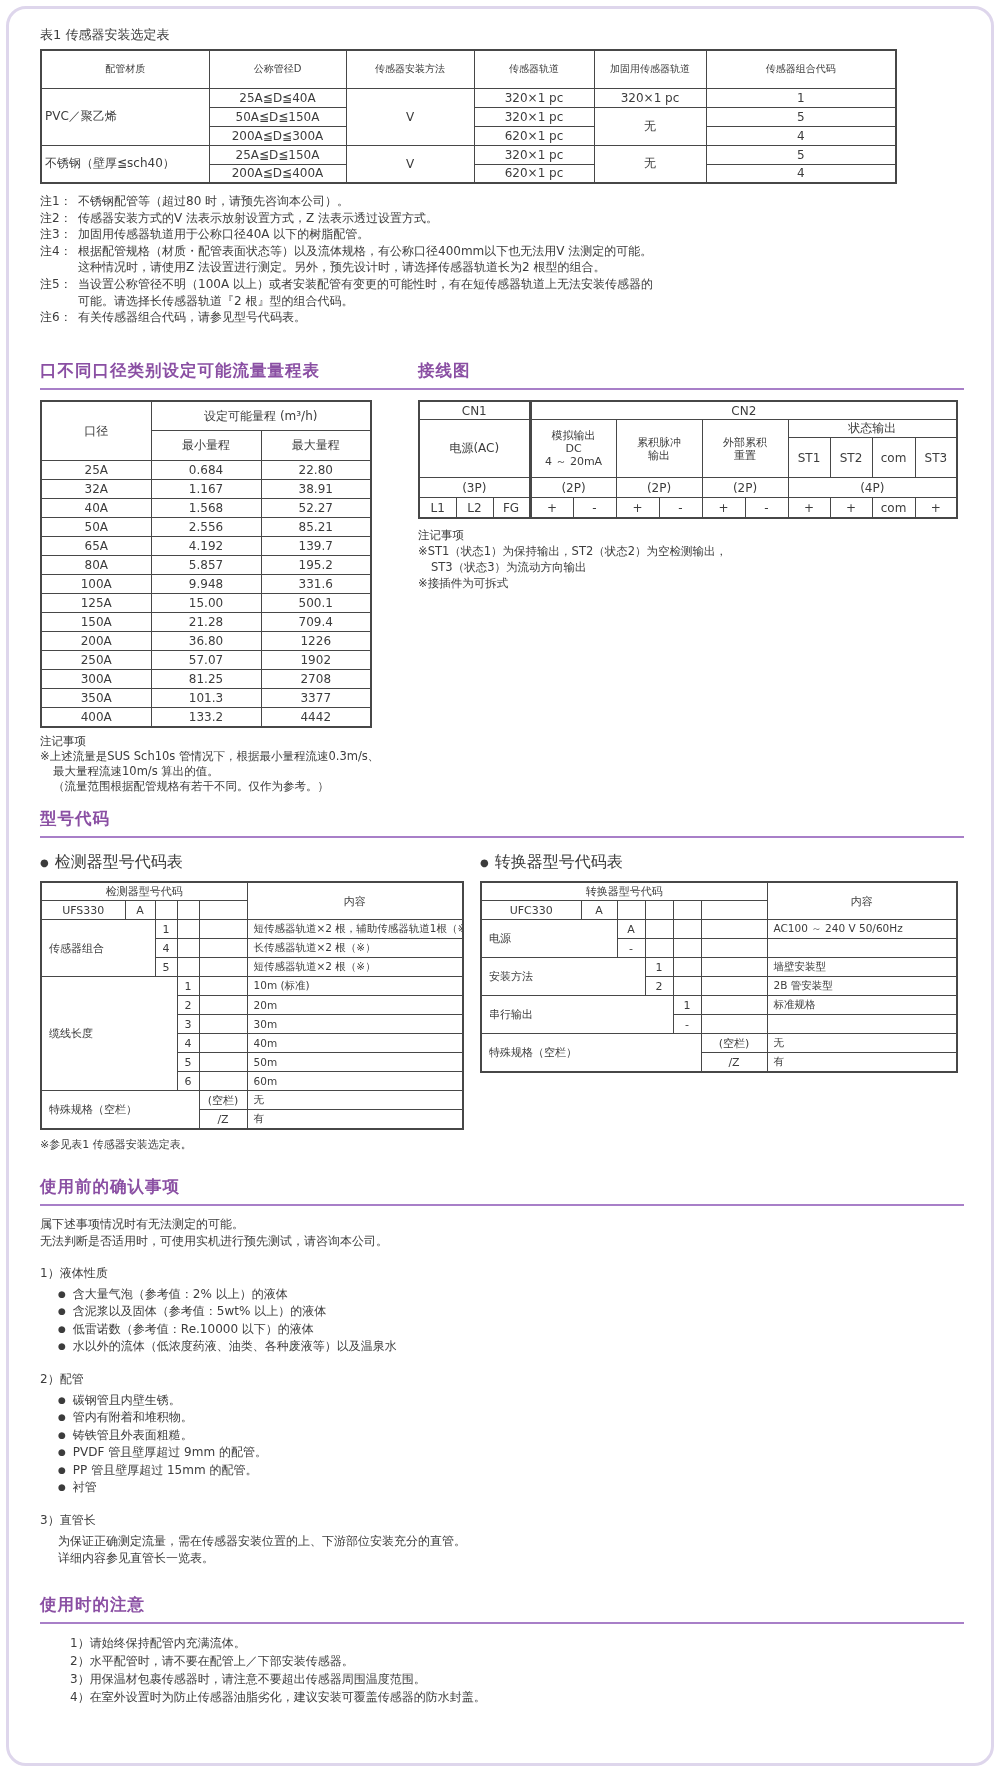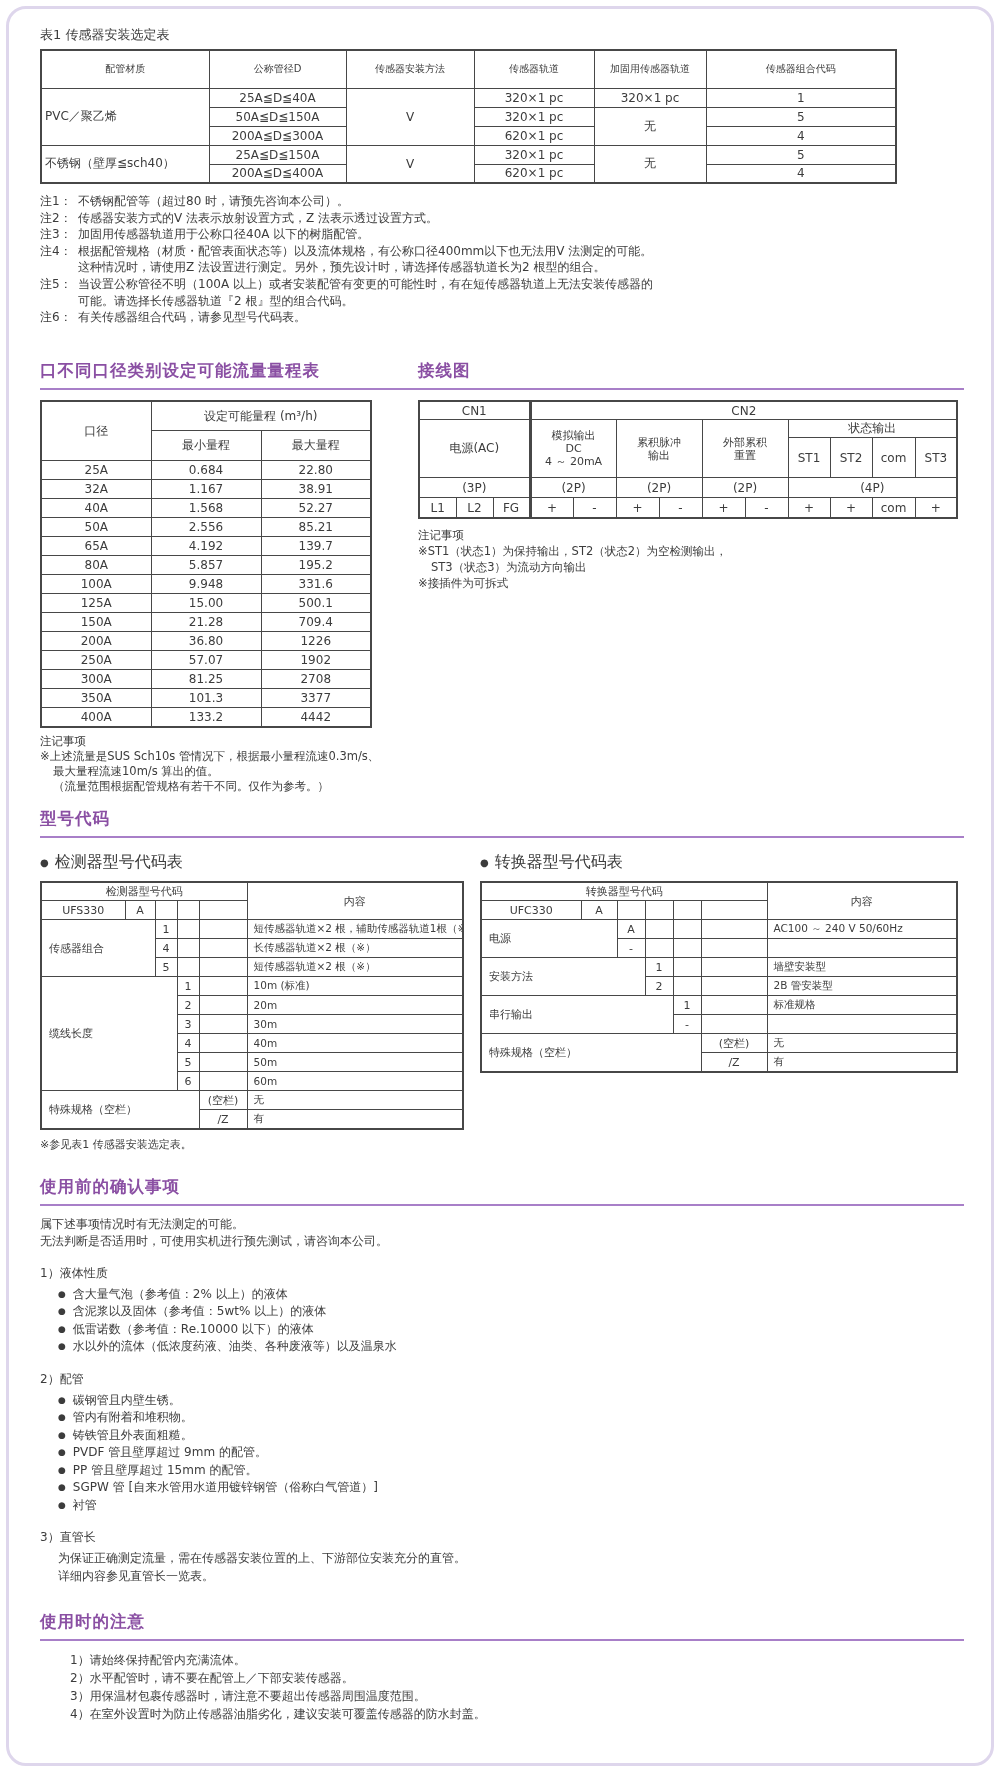--- a/index.html
+++ b/index.html
@@ -538,21 +538,20 @@
     </div>
 
     <div class="group">
       <div class="g-label">2）配管</div>
       <ul class="blts">
         <li>碳钢管且内壁生锈。</li>
         <li>管内有附着和堆积物。</li>
         <li>铸铁管且外表面粗糙。</li>
         <li>PVDF 管且壁厚超过 9mm 的配管。</li>
         <li>PP 管且壁厚超过 15mm 的配管。</li>
-        <li>SGPW 管 [自来水管用水道用镀锌钢管（俗称白气管道）]</li>
         <li>衬管</li>
       </ul>
     </div>
 
     <div class="group">
       <div class="g-label">3）直管长</div>
       <div class="g-lines">
         <div class="body-line">为保证正确测定流量，需在传感器安装位置的上、下游部位安装充分的直管。</div>
         <div class="body-line">详细内容参见直管长一览表。</div>
       </div>

